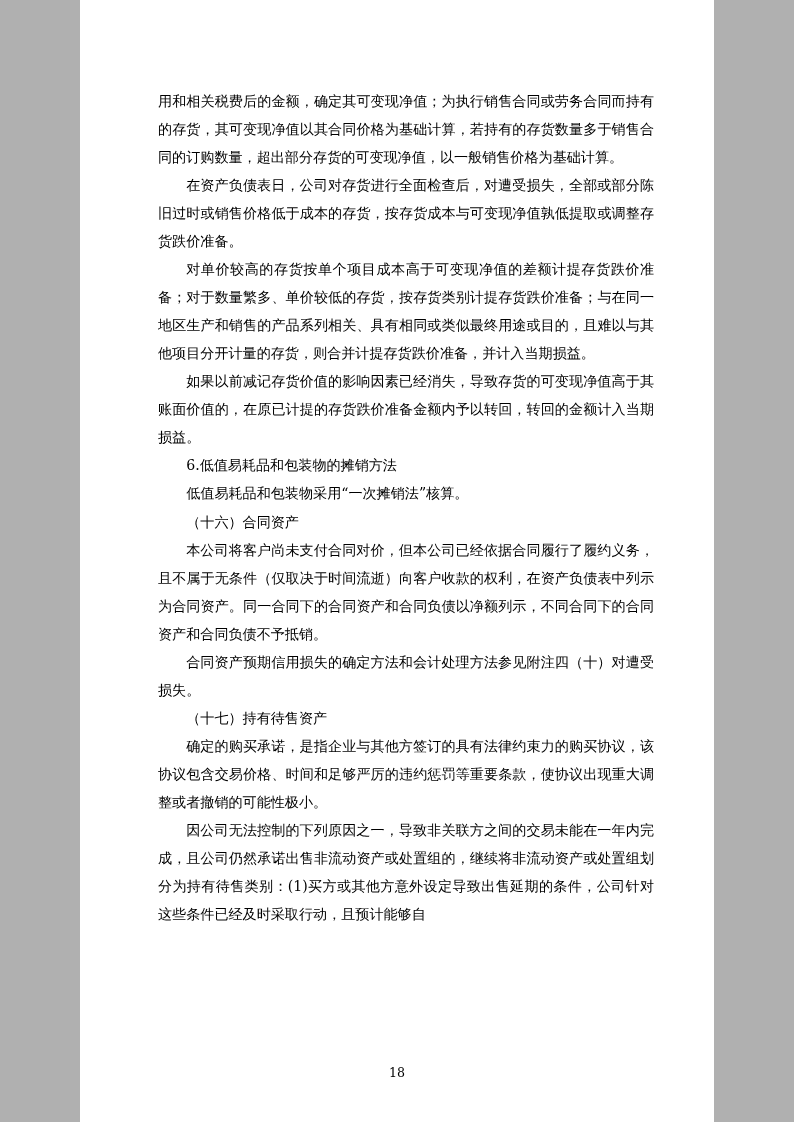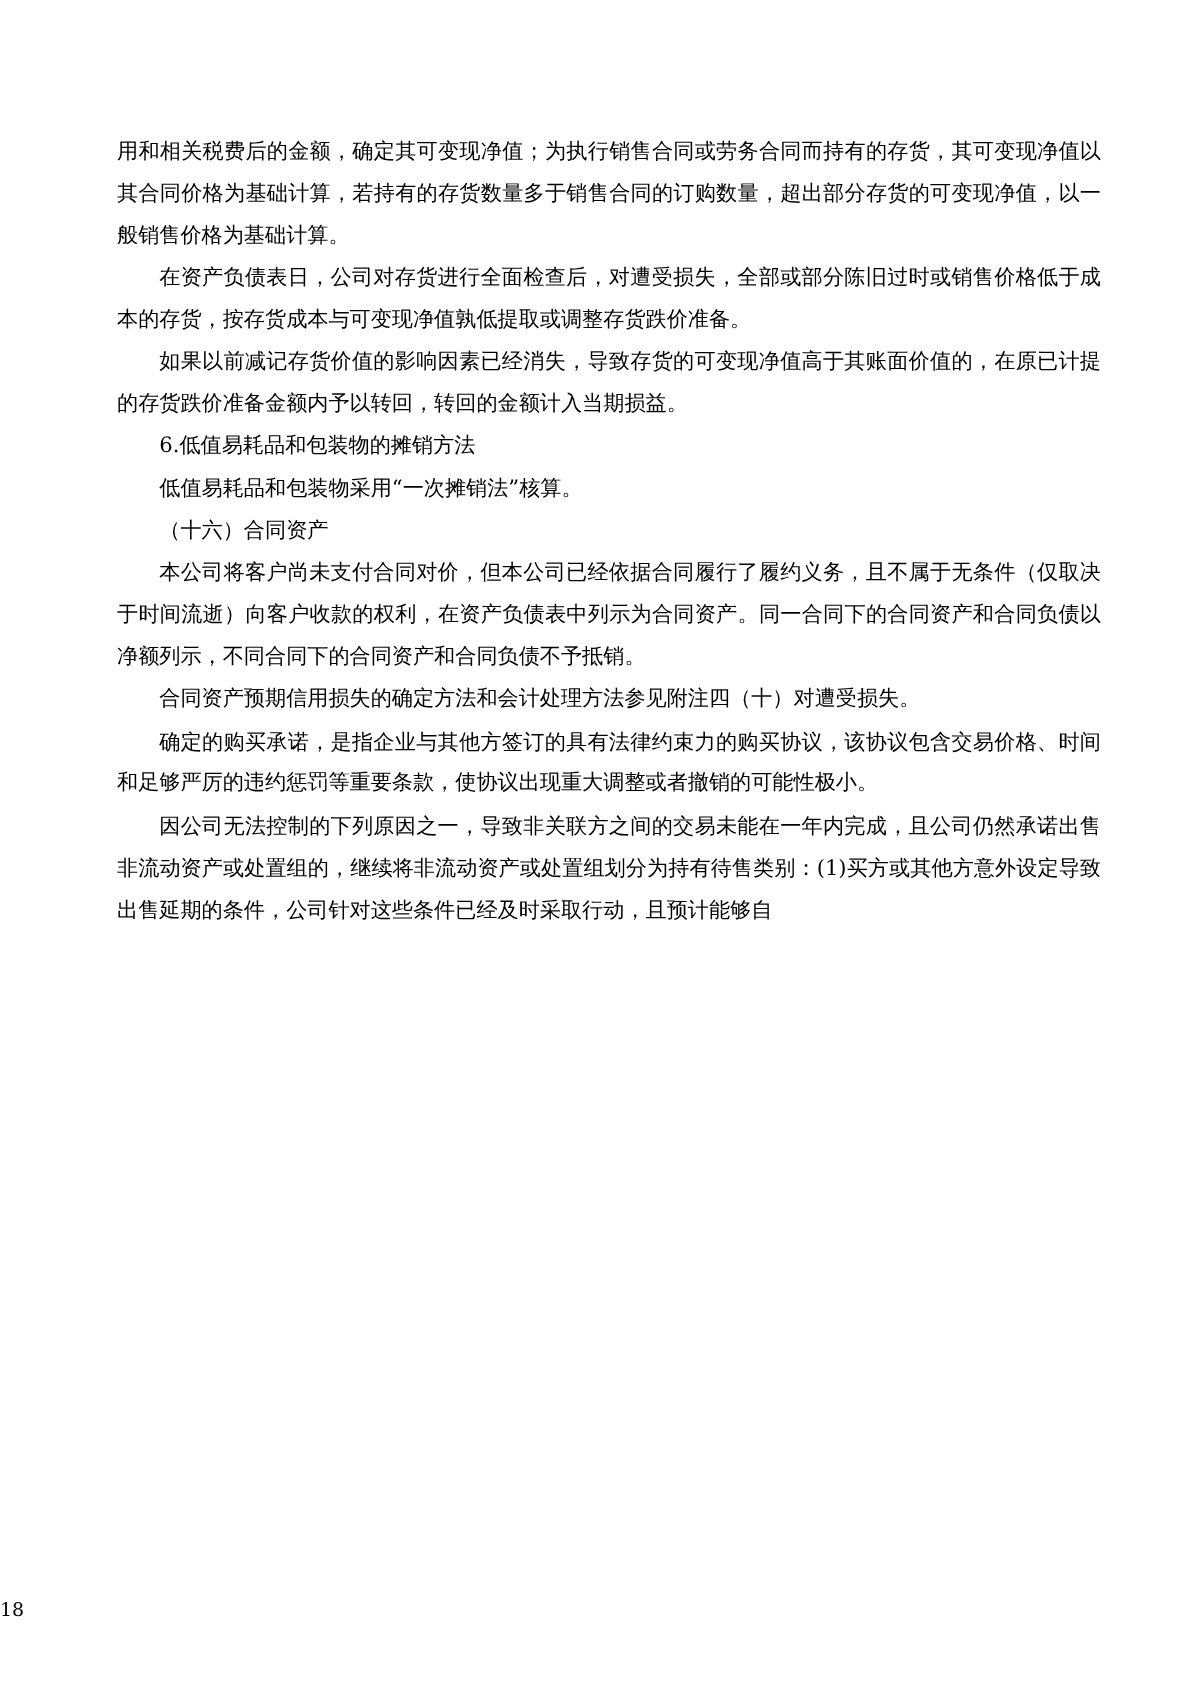--- a/index.html
+++ b/index.html
@@ -1,21 +1,21 @@
 <!DOCTYPE html>
 <html><head>
 <meta charset="utf-8">
 <style>
   html, body {
     margin: 0;
     padding: 0;
     background: #b0b0b0;
   }
   .page {
-    width: 794px;
+    width: 634px;
     height: 1122px;
     background: #ffffff;
     margin: 0 auto;
     position: relative;
     box-sizing: border-box;
     padding: 88px 60px 60px 78px;
     font-family: "DejaVu Serif", "Liberation Serif", serif;
     color: #000000;
   }
   .doc-body {
@@ -33,35 +33,37 @@
   }
   .para.heading {
     text-indent: 2em;
     font-weight: normal;
   }
   .page-number {
     position: absolute;
     left: 0;
     right: 0;
     bottom: 42px;
-    text-align: left;
+    text-align: center;
     font-size: 12.6px;
     font-family: "DejaVu Serif", "Liberation Serif", serif;
   }
 </style>
 </head>
 <body>
 
 <div class="page">
   <div class="doc-body">
     <p class="para noindent">用和相关税费后的金额，确定其可变现净值；为执行销售合同或劳务合同而持有的存货，其可变现净值以其合同价格为基础计算，若持有的存货数量多于销售合同的订购数量，超出部分存货的可变现净值，以一般销售价格为基础计算。</p>
     <p class="para">在资产负债表日，公司对存货进行全面检查后，对遭受损失，全部或部分陈旧过时或销售价格低于成本的存货，按存货成本与可变现净值孰低提取或调整存货跌价准备。</p>
+    <p class="para">对单价较高的存货按单个项目成本高于可变现净值的差额计提存货跌价准备；对于数量繁多、单价较低的存货，按存货类别计提存货跌价准备；与在同一地区生产和销售的产品系列相关、具有相同或类似最终用途或目的，且难以与其他项目分开计量的存货，则合并计提存货跌价准备，并计入当期损益。</p>
     <p class="para">如果以前减记存货价值的影响因素已经消失，导致存货的可变现净值高于其账面价值的，在原已计提的存货跌价准备金额内予以转回，转回的金额计入当期损益。</p>
     <p class="para">6.低值易耗品和包装物的摊销方法</p>
     <p class="para">低值易耗品和包装物采用“一次摊销法”核算。</p>
     <p class="para heading">（十六）合同资产</p>
     <p class="para">本公司将客户尚未支付合同对价，但本公司已经依据合同履行了履约义务，且不属于无条件（仅取决于时间流逝）向客户收款的权利，在资产负债表中列示为合同资产。同一合同下的合同资产和合同负债以净额列示，不同合同下的合同资产和合同负债不予抵销。</p>
     <p class="para">合同资产预期信用损失的确定方法和会计处理方法参见附注四（十）对遭受损失。</p>
+    <p class="para heading">（十七）持有待售资产</p>
     <p class="para">确定的购买承诺，是指企业与其他方签订的具有法律约束力的购买协议，该协议包含交易价格、时间和足够严厉的违约惩罚等重要条款，使协议出现重大调整或者撤销的可能性极小。</p>
     <p class="para">因公司无法控制的下列原因之一，导致非关联方之间的交易未能在一年内完成，且公司仍然承诺出售非流动资产或处置组的，继续将非流动资产或处置组划分为持有待售类别：(1)买方或其他方意外设定导致出售延期的条件，公司针对这些条件已经及时采取行动，且预计能够自</p>
   </div>
   <div class="page-number">18</div>
 </div>
 
 </body></html>

